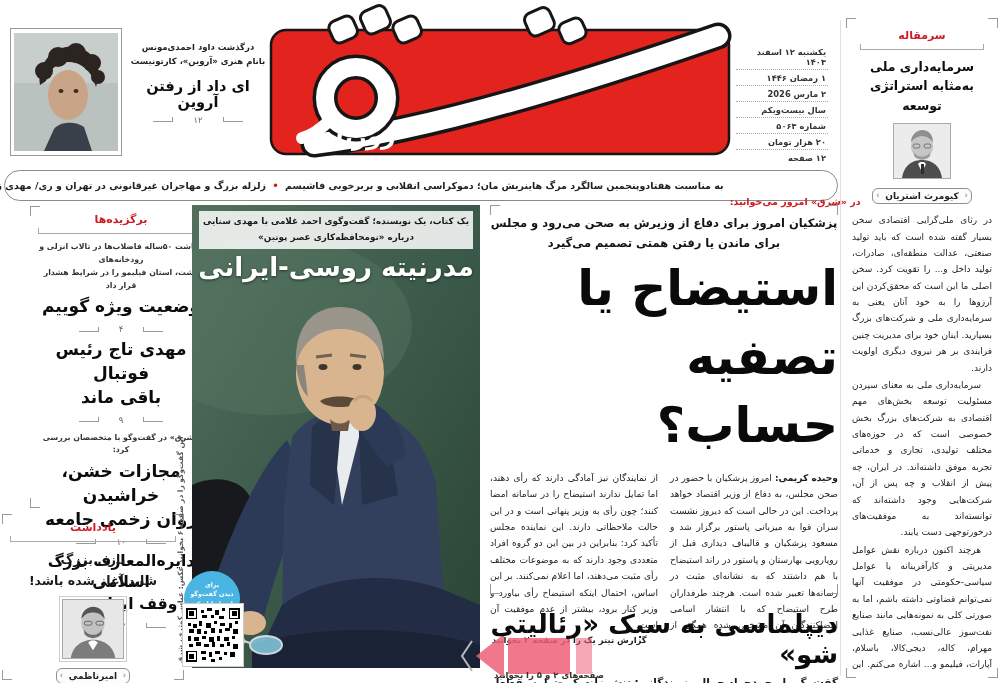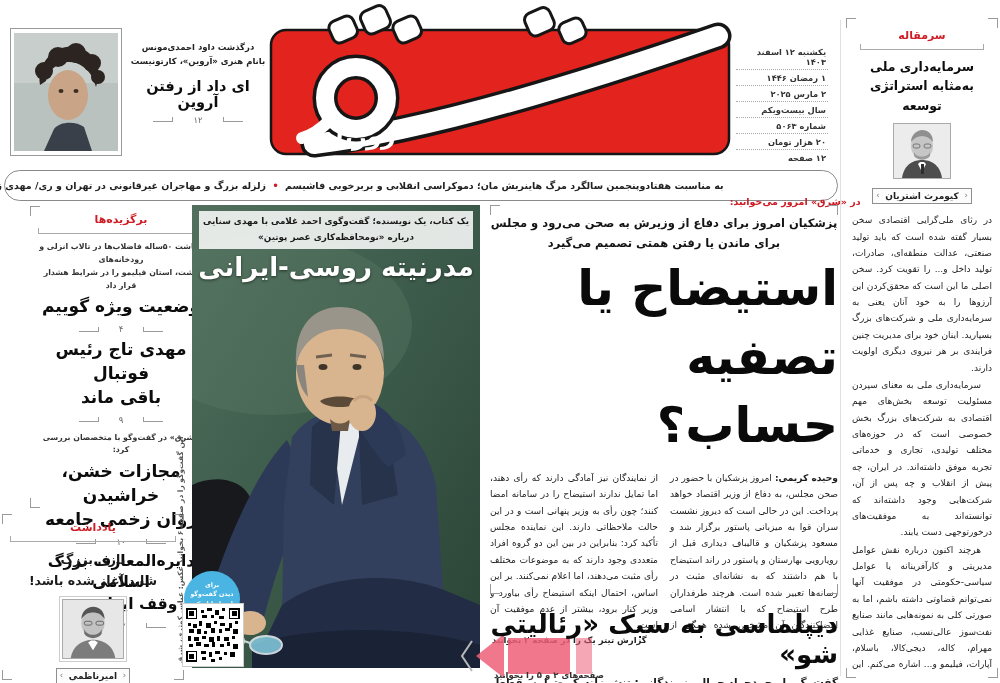--- a/index.html
+++ b/index.html
@@ -28,21 +28,21 @@
   .sec-rule::before,.sec-rule::after{ content:""; position:absolute; bottom:-1px; height:5px; width:4px; border-bottom:1px solid #aaa; }
   .sec-rule::before{ right:-2px; border-right:1px solid #aaa; }
   .sec-rule::after{ left:-2px; border-left:1px solid #aaa; }
 
   
   .pgorn{ display:flex; align-items:center; justify-content:center; gap:20px; color:#666; font-size:8.5px; margin:5px 0 4px; }
   .pgorn i{ width:20px; height:5px; border-bottom:1px solid #9a9a9a; }
   .pgorn i.l{ border-left:1px solid #9a9a9a; } .pgorn i.r{ border-right:1px solid #9a9a9a; }
 
   
-  .author-badge{ display:inline-block; border:1px solid #8f8f8f; border-radius:0; background:#fcfcfc;
+  .author-badge{ display:inline-block; border:1px solid #8f8f8f; border-radius:6px; background:#fcfcfc;
     font-size:9px; font-weight:bold; padding:2px 12px; position:relative; color:#222; }
   .author-badge::before{ content:"‹"; color:#999; position:absolute; right:3px; top:2px; font-size:8px; }
   .author-badge::after { content:"›"; color:#999; position:absolute; left:3px;  top:2px; font-size:8px; }
 
   
   .ob-photo{ left:10px; top:28px; width:112px; height:128px; border:1px solid #9a9a9a; background:#fff; padding:3px; }
   .ob-photo svg{ width:100%; height:100%; display:block; }
   .ob-text{ left:124px; top:40px; width:148px; text-align:center; }
   .ob-kicker{ font-size:8.5px; font-weight:bold; color:#222; line-height:1.7; }
   .ob-title{ font-size:14.5px; font-weight:900; color:#0c0c0c; margin-top:9px; }
@@ -170,21 +170,21 @@
       <circle cx="88" cy="94" r="31" fill="none" stroke="#161616" stroke-width="25"></circle>
       <circle cx="88" cy="94" r="31" fill="none" stroke="#ffffff" stroke-width="18"></circle>
       <path d="M 62 116 C 50 128 42 132 34 134" fill="none" stroke="#ffffff" stroke-width="12" stroke-linecap="round"></path>
     </svg>
     <div class="rooznameh">روزنامه</div>
   </div>
 
   <div class="abs issue">
     <div class="issue-row">یکشنبه ۱۲ اسفند ۱۴۰۳</div>
     <div class="issue-row">۱ رمضان ۱۴۴۶</div>
-    <div class="issue-row">۲ مارس ۲۰۲۵</div>
+    <div class="issue-row">۲ مارس 2026</div>
     <div class="issue-row">سال بیست‌ویکم</div>
     <div class="issue-row">شماره ۵۰۶۳</div>
     <div class="issue-row">۲۰ هزار تومان</div>
     <div class="issue-row">۱۲ صفحه</div>
   </div>
 
   <div class="abs vrule"></div>
 
   <div class="abs rail frame">
     <div class="fc"></div>

